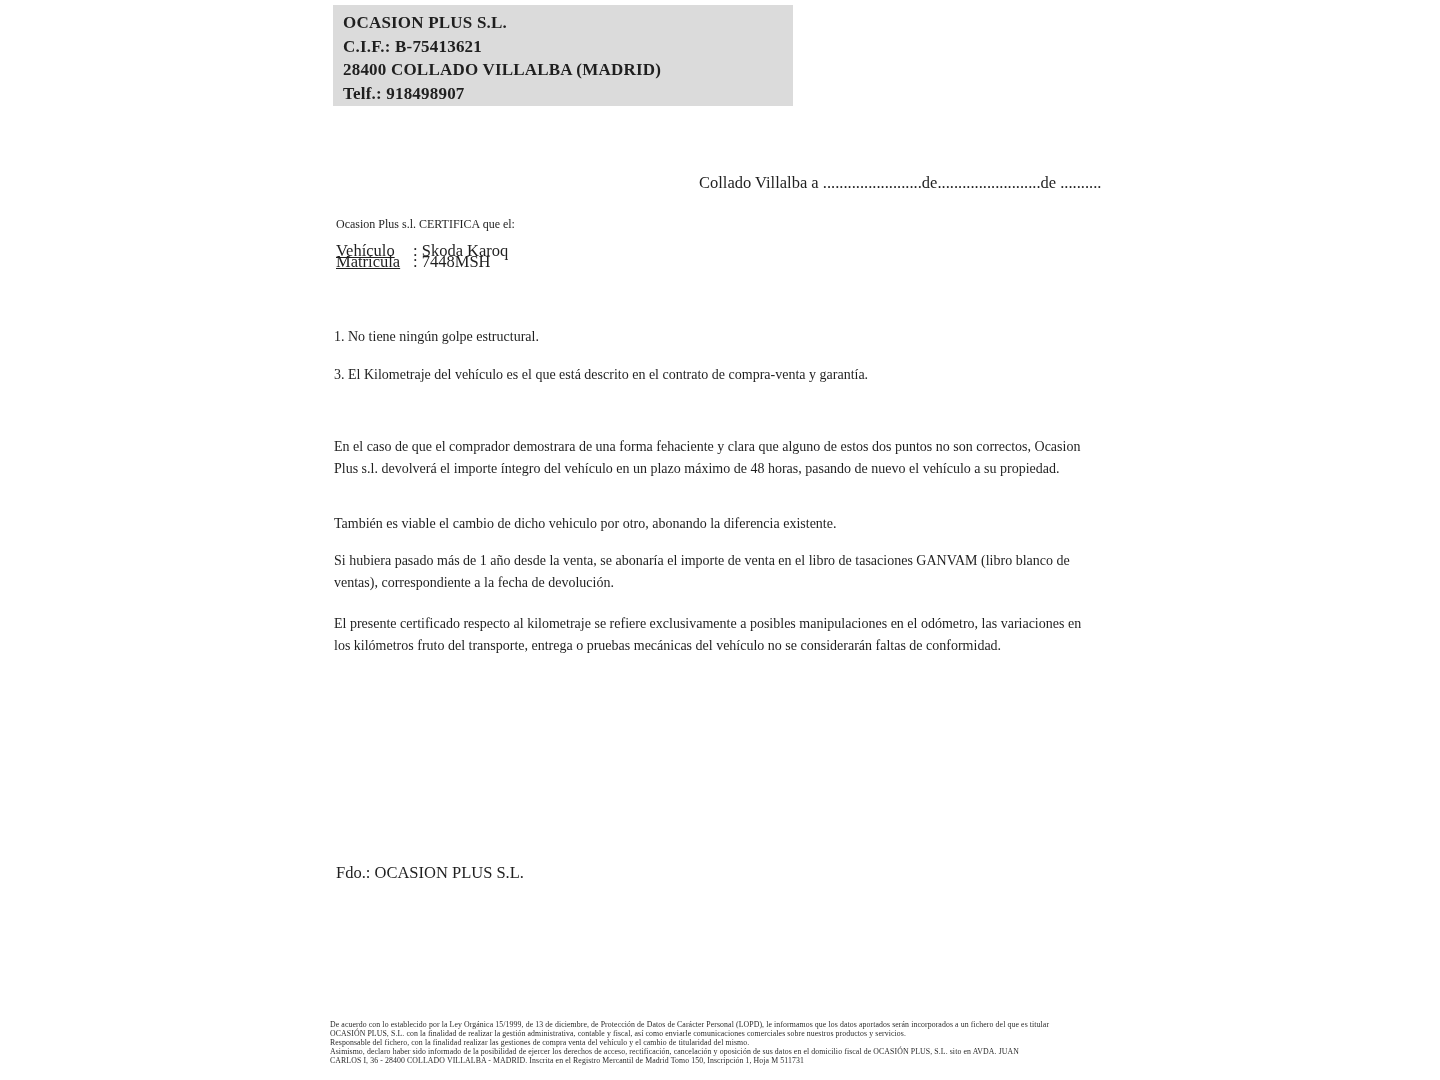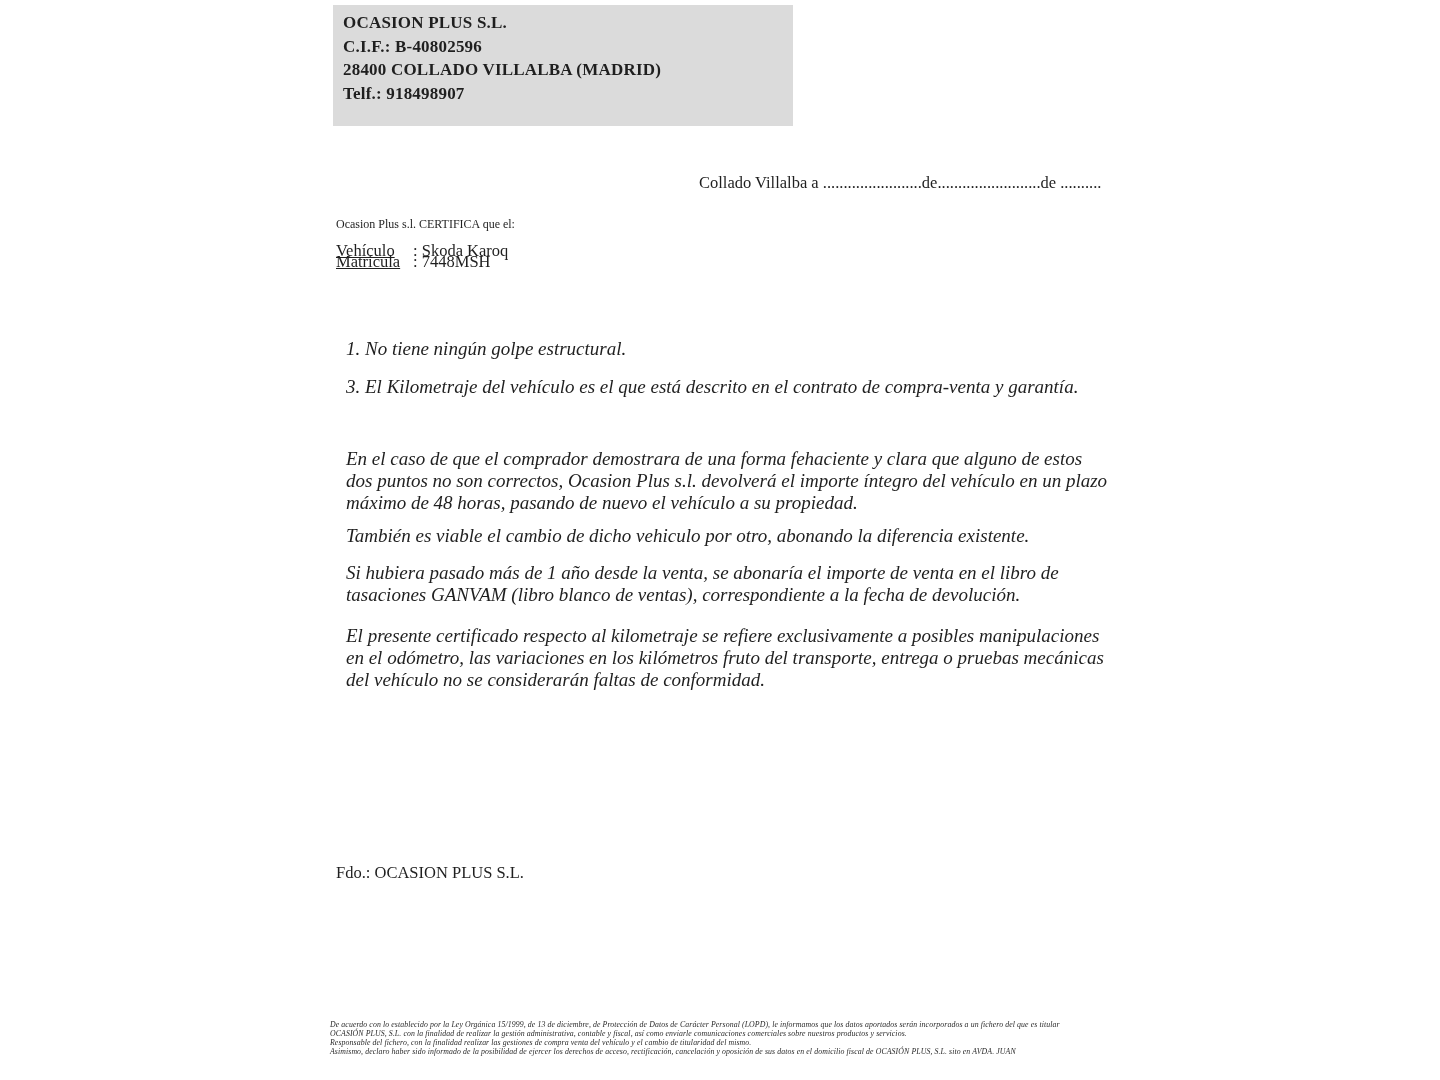--- a/index.html
+++ b/index.html
@@ -15,21 +15,21 @@
     font-family: "Liberation Serif", "DejaVu Serif", serif;
     color: #1f1f1f;
     overflow: hidden;
   }
   .header-box {
     position: absolute;
     left: 333px;
     top: 5px;
     width: 440px;
     background: #dbdbdb;
-    padding: 6px 10px 21px 10px;
+    padding: 6px 10px 1px 10px;
     font-weight: bold;
     font-size: 17px;
     line-height: 23.6px;
     letter-spacing: 0.2px;
   }
   .date-line {
     position: absolute;
     left: 699px;
     top: 173px;
     font-size: 16.5px;
@@ -48,51 +48,50 @@
   }
   .field-line .label {
     display: inline-block;
     width: 77px;
   }
   .u { text-decoration: underline; }
   .body-par {
     position: absolute;
     left: 334px;
     width: 766px;
-    margin: 12px;
-    font-size: 19px;
+    margin: 0;
+    font-size: 14px;
     line-height: 22px;
-    font-style: italic;
   }
   .signature {
     position: absolute;
     left: 336px;
     top: 863px;
     font-size: 16.5px;
   }
   .footer {
     position: absolute;
     left: 330px;
     top: 1020px;
     width: 790px;
     font-size: 7.8px;
     line-height: 9px;
     color: #2a2a2a;
     letter-spacing: 0.1px;
   }
-  .footer div { white-space: nowrap; font-style: italic; }
+  .footer div { white-space: nowrap; }
 </style>
 </head>
 <body>
 
 <div class="page">
 
   <div class="header-box">
     <div>OCASION PLUS S.L.</div>
-    <div>C.I.F.: B-40802596</div>
+    <div>C.I.F.: B-75413621</div>
     <div>28400 COLLADO VILLALBA (MADRID)</div>
     <div>Telf.: 918498907</div>
   </div>
 
   <div class="date-line">Collado Villalba a ........................de.........................de ..........</div>
 
   <div class="cert-intro">Ocasion Plus s.l. CERTIFICA que el:</div>
 
   <div class="field-line" style="top: 241px;">
     <span class="label"><span class="u">Vehículo</span></span><span>: Skoda Karoq</span>
@@ -110,15 +109,16 @@
   <p class="body-par" style="top: 550px;">Si hubiera pasado más de 1 año desde la venta, se abonaría el importe de venta en el libro de tasaciones GANVAM (libro blanco de ventas), correspondiente a la fecha de devolución.</p>
   <p class="body-par" style="top: 613px;">El presente certificado respecto al kilometraje se refiere exclusivamente a posibles manipulaciones en el odómetro, las variaciones en los kilómetros fruto del transporte, entrega o pruebas mecánicas del vehículo no se considerarán faltas de conformidad.</p>
 
   <div class="signature">Fdo.: OCASION PLUS S.L.</div>
 
   <div class="footer">
     <div>De acuerdo con lo establecido por la Ley Orgánica 15/1999, de 13 de diciembre, de Protección de Datos de Carácter Personal (LOPD), le informamos que los datos aportados serán incorporados a un fichero del que es titular</div>
     <div>OCASIÓN PLUS, S.L. con la finalidad de realizar la gestión administrativa, contable y fiscal, así como enviarle comunicaciones comerciales sobre nuestros productos y servicios.</div>
     <div>Responsable del fichero, con la finalidad realizar las gestiones de compra venta del vehículo y el cambio de titularidad del mismo.</div>
     <div>Asimismo, declaro haber sido informado de la posibilidad de ejercer los derechos de acceso, rectificación, cancelación y oposición de sus datos en el domicilio fiscal de OCASIÓN PLUS, S.L. sito en AVDA. JUAN</div>
+    <div>CARLOS I, 36 - 28400 COLLADO VILLALBA - MADRID. Inscrita en el Registro Mercantil de Madrid Tomo 150, Inscripción 1, Hoja M 511731</div>
   </div>
 
 </div>
 
 </body></html>

